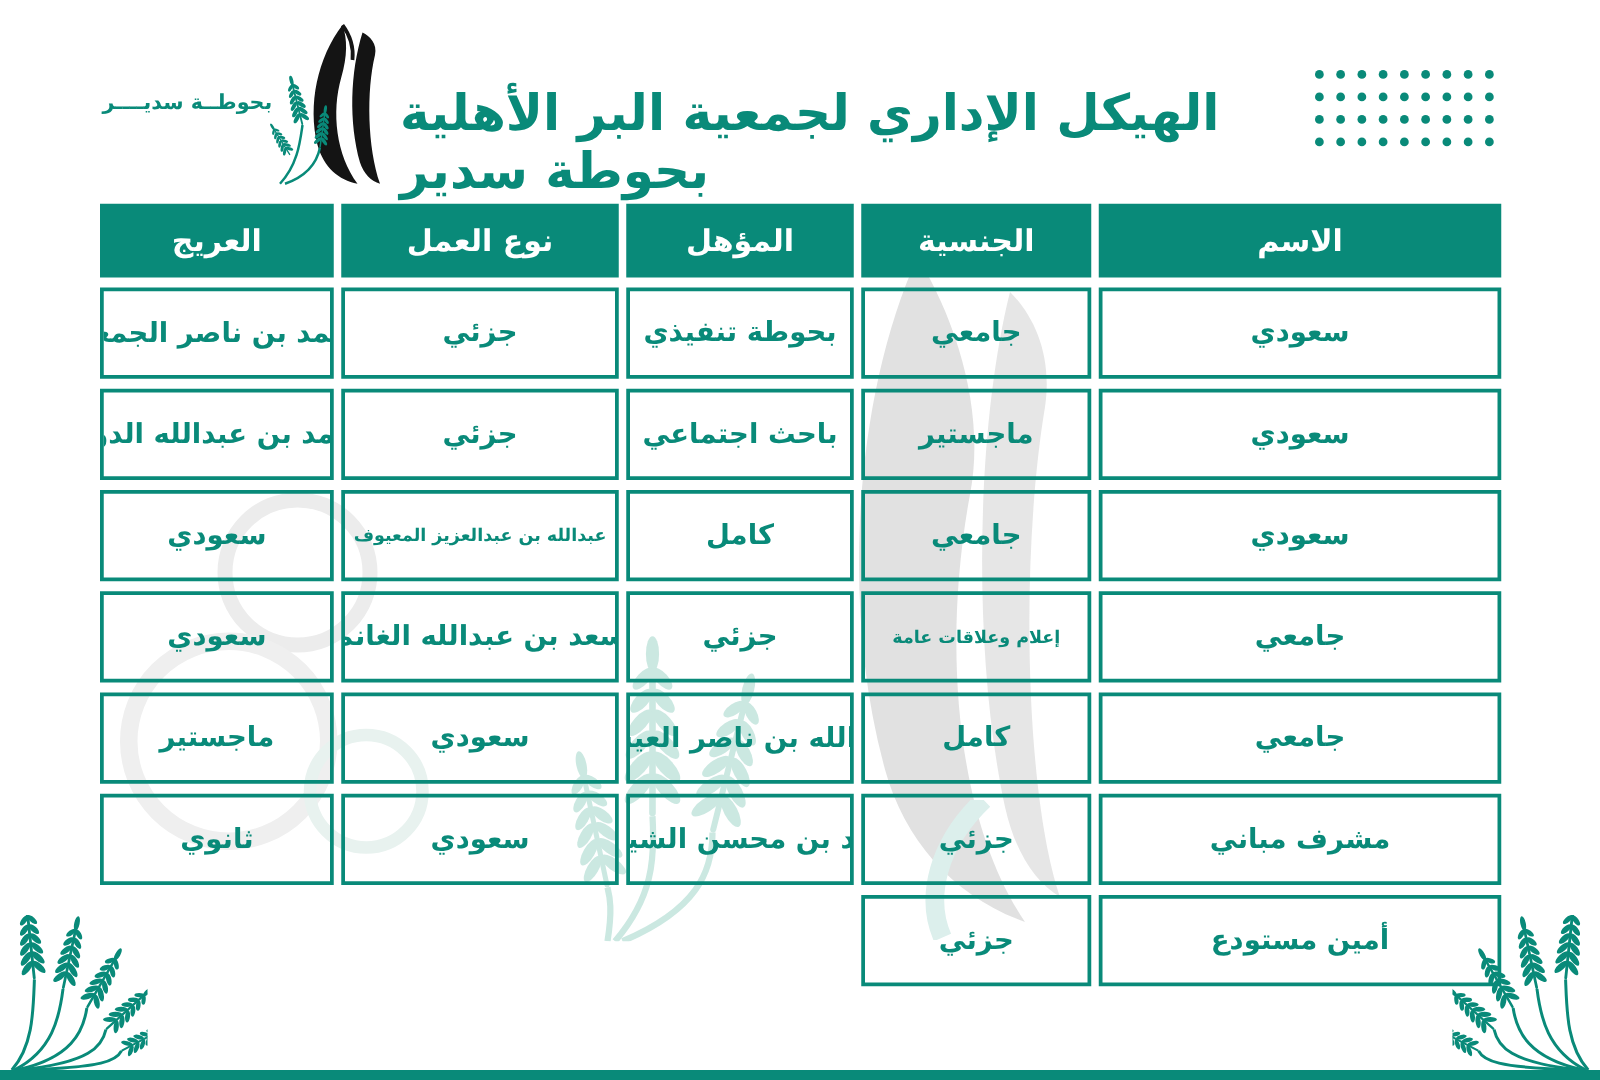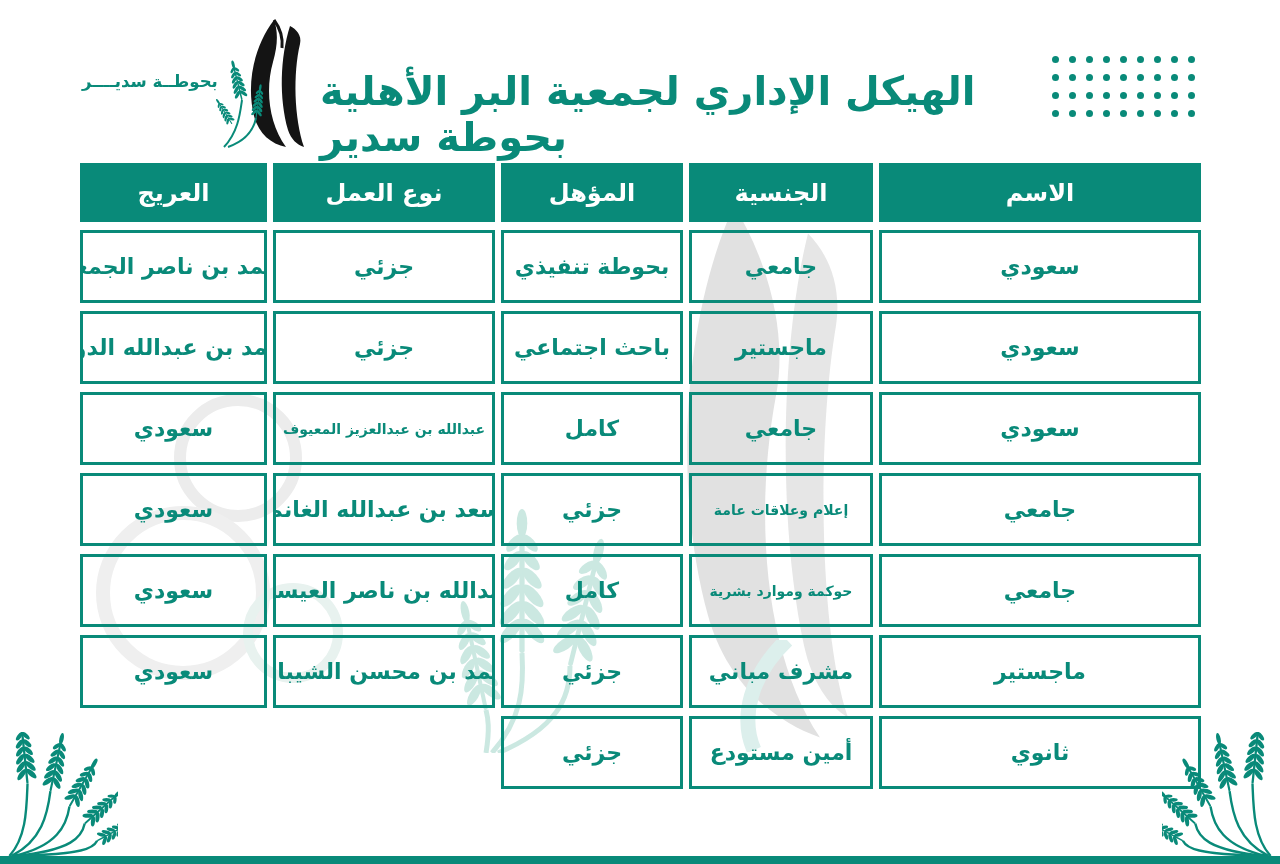--- a/index.html
+++ b/index.html
@@ -189,21 +189,20 @@
 
     <div class="cell sm">عبدالله بن عبدالعزيز المعيوف</div>
     <div class="cell">سعودي</div>
     <div class="cell">جامعي</div>
     <div class="cell sm">إعلام وعلاقات عامة</div>
     <div class="cell">جزئي</div>
 
     <div class="cell">سعد بن عبدالله الغانم</div>
     <div class="cell">سعودي</div>
     <div class="cell">جامعي</div>
-    <div class="cell sm">حوكمة وموارد بشرية</div>
     <div class="cell">كامل</div>
 
     <div class="cell">عبدالله بن ناصر العيسى</div>
     <div class="cell">سعودي</div>
     <div class="cell">ماجستير</div>
     <div class="cell">مشرف مباني</div>
     <div class="cell">جزئي</div>
 
     <div class="cell">محمد بن محسن الشيباني</div>
     <div class="cell">سعودي</div>

